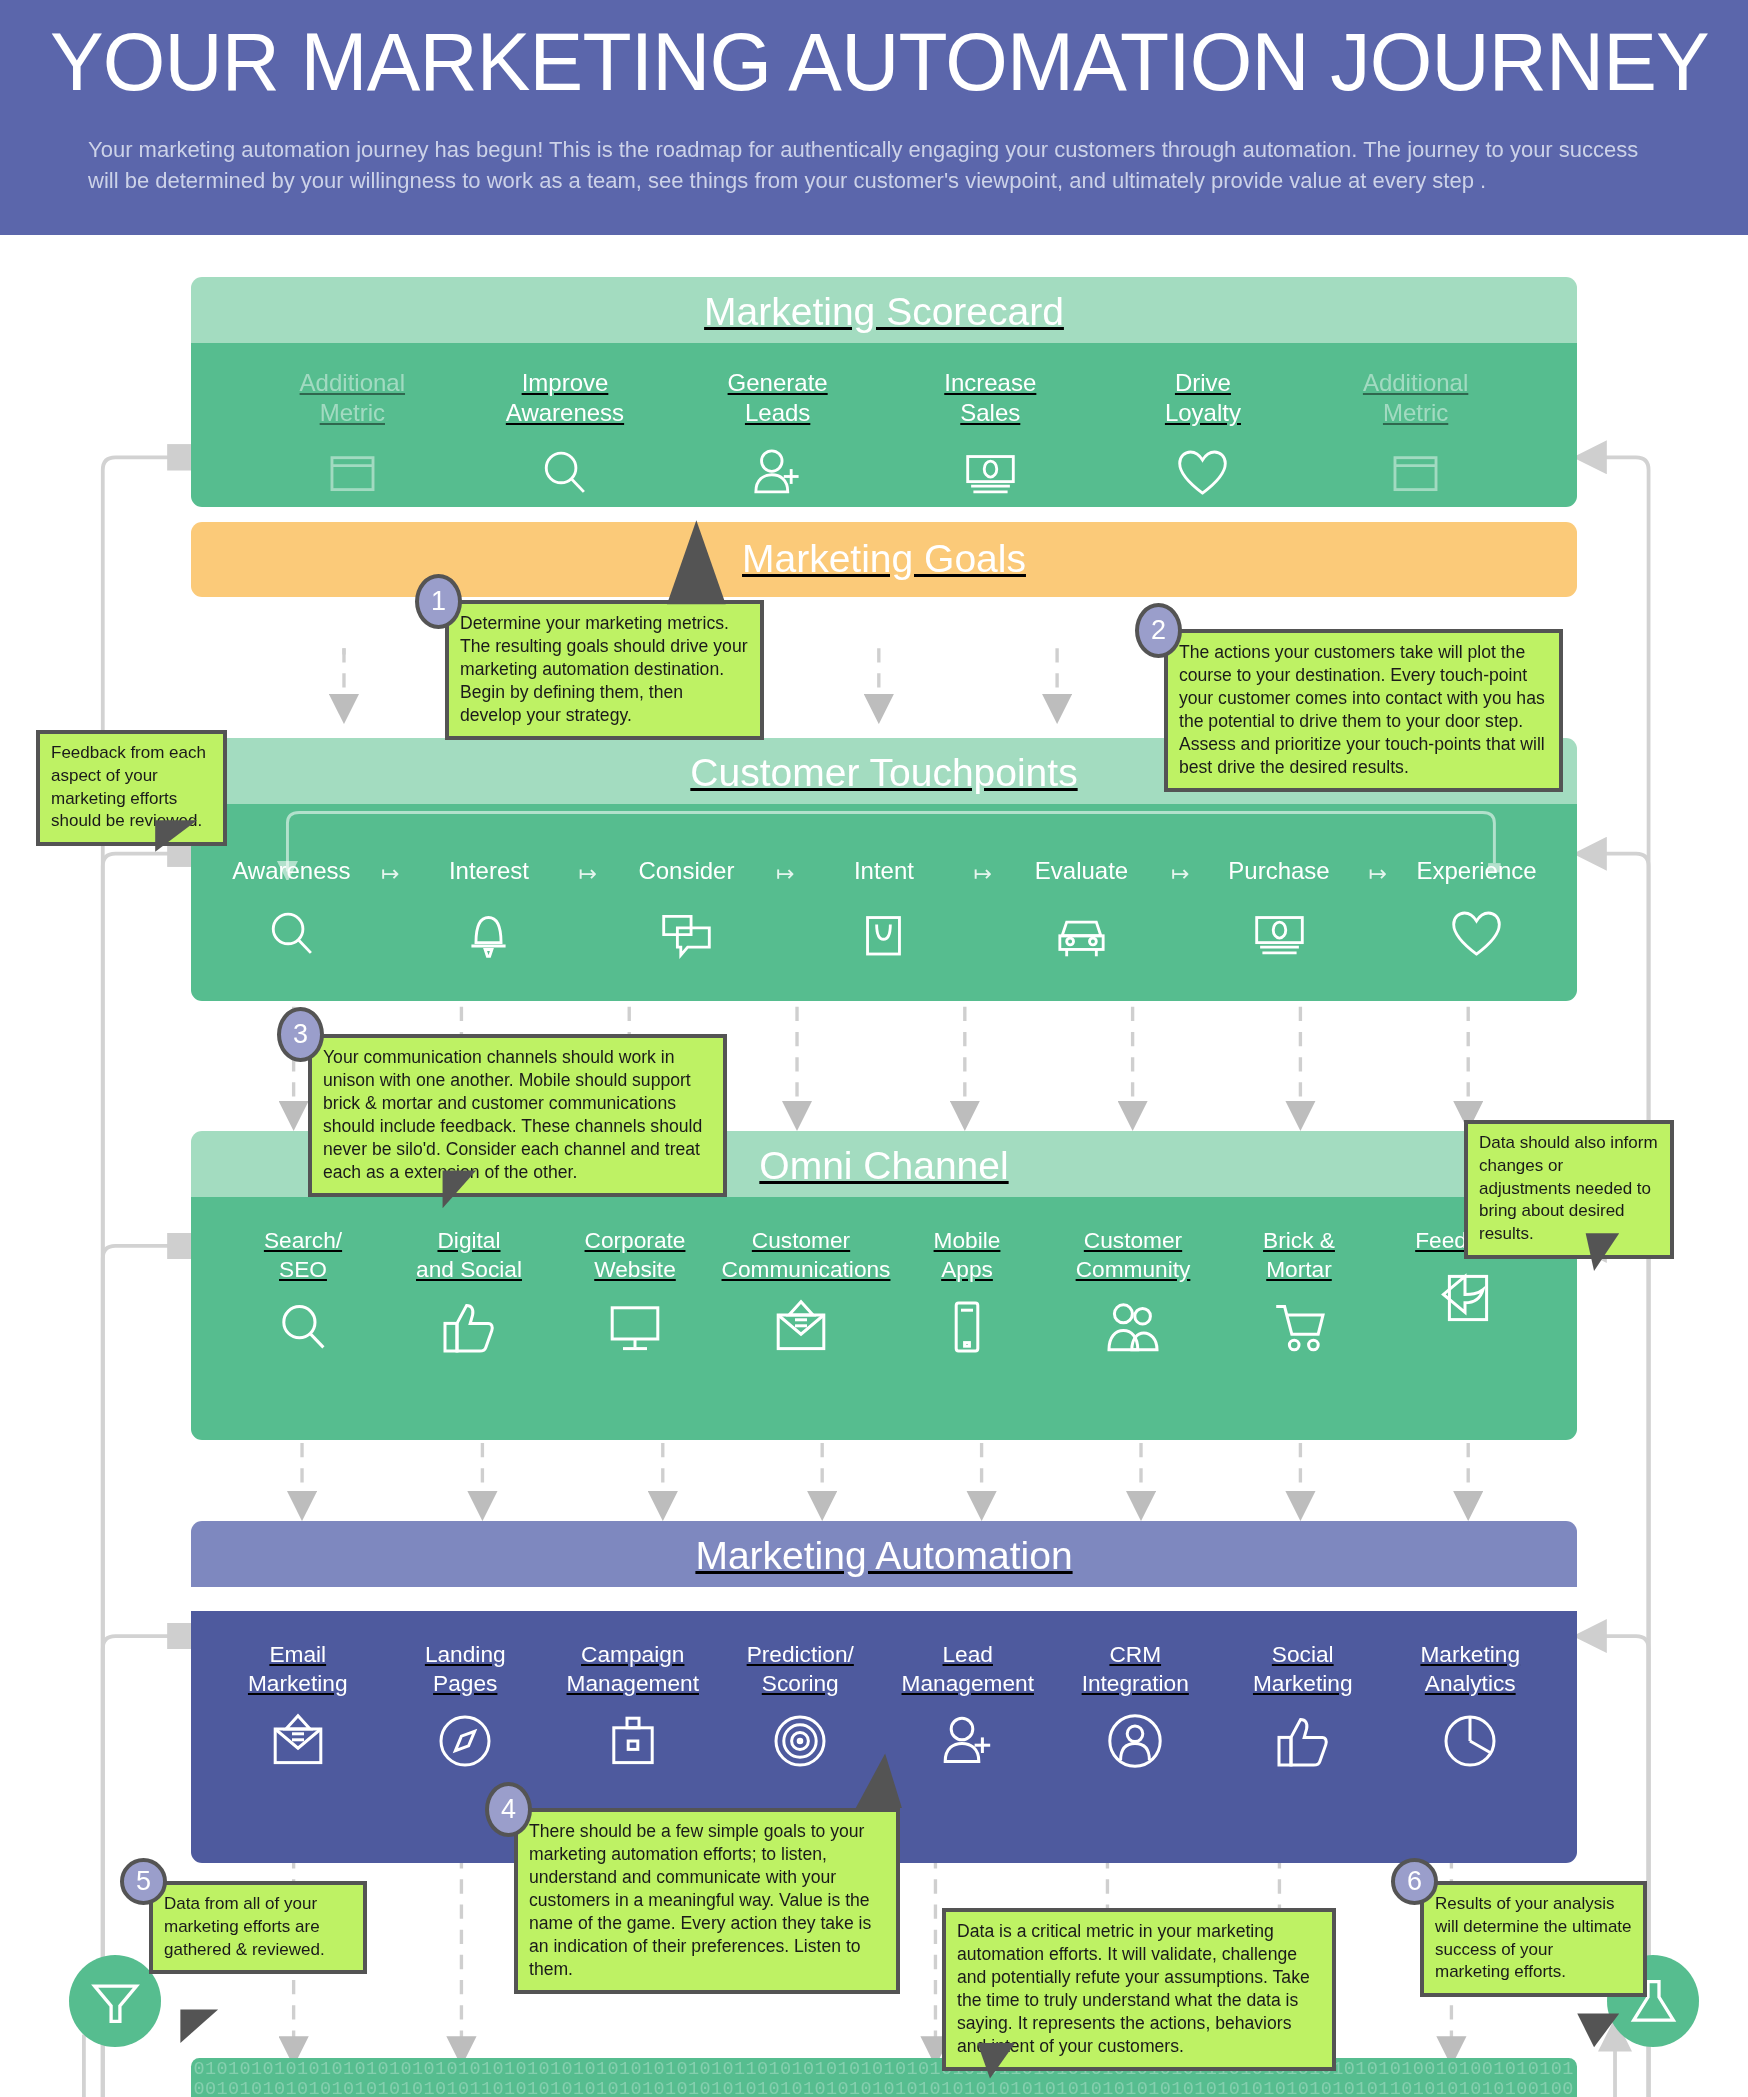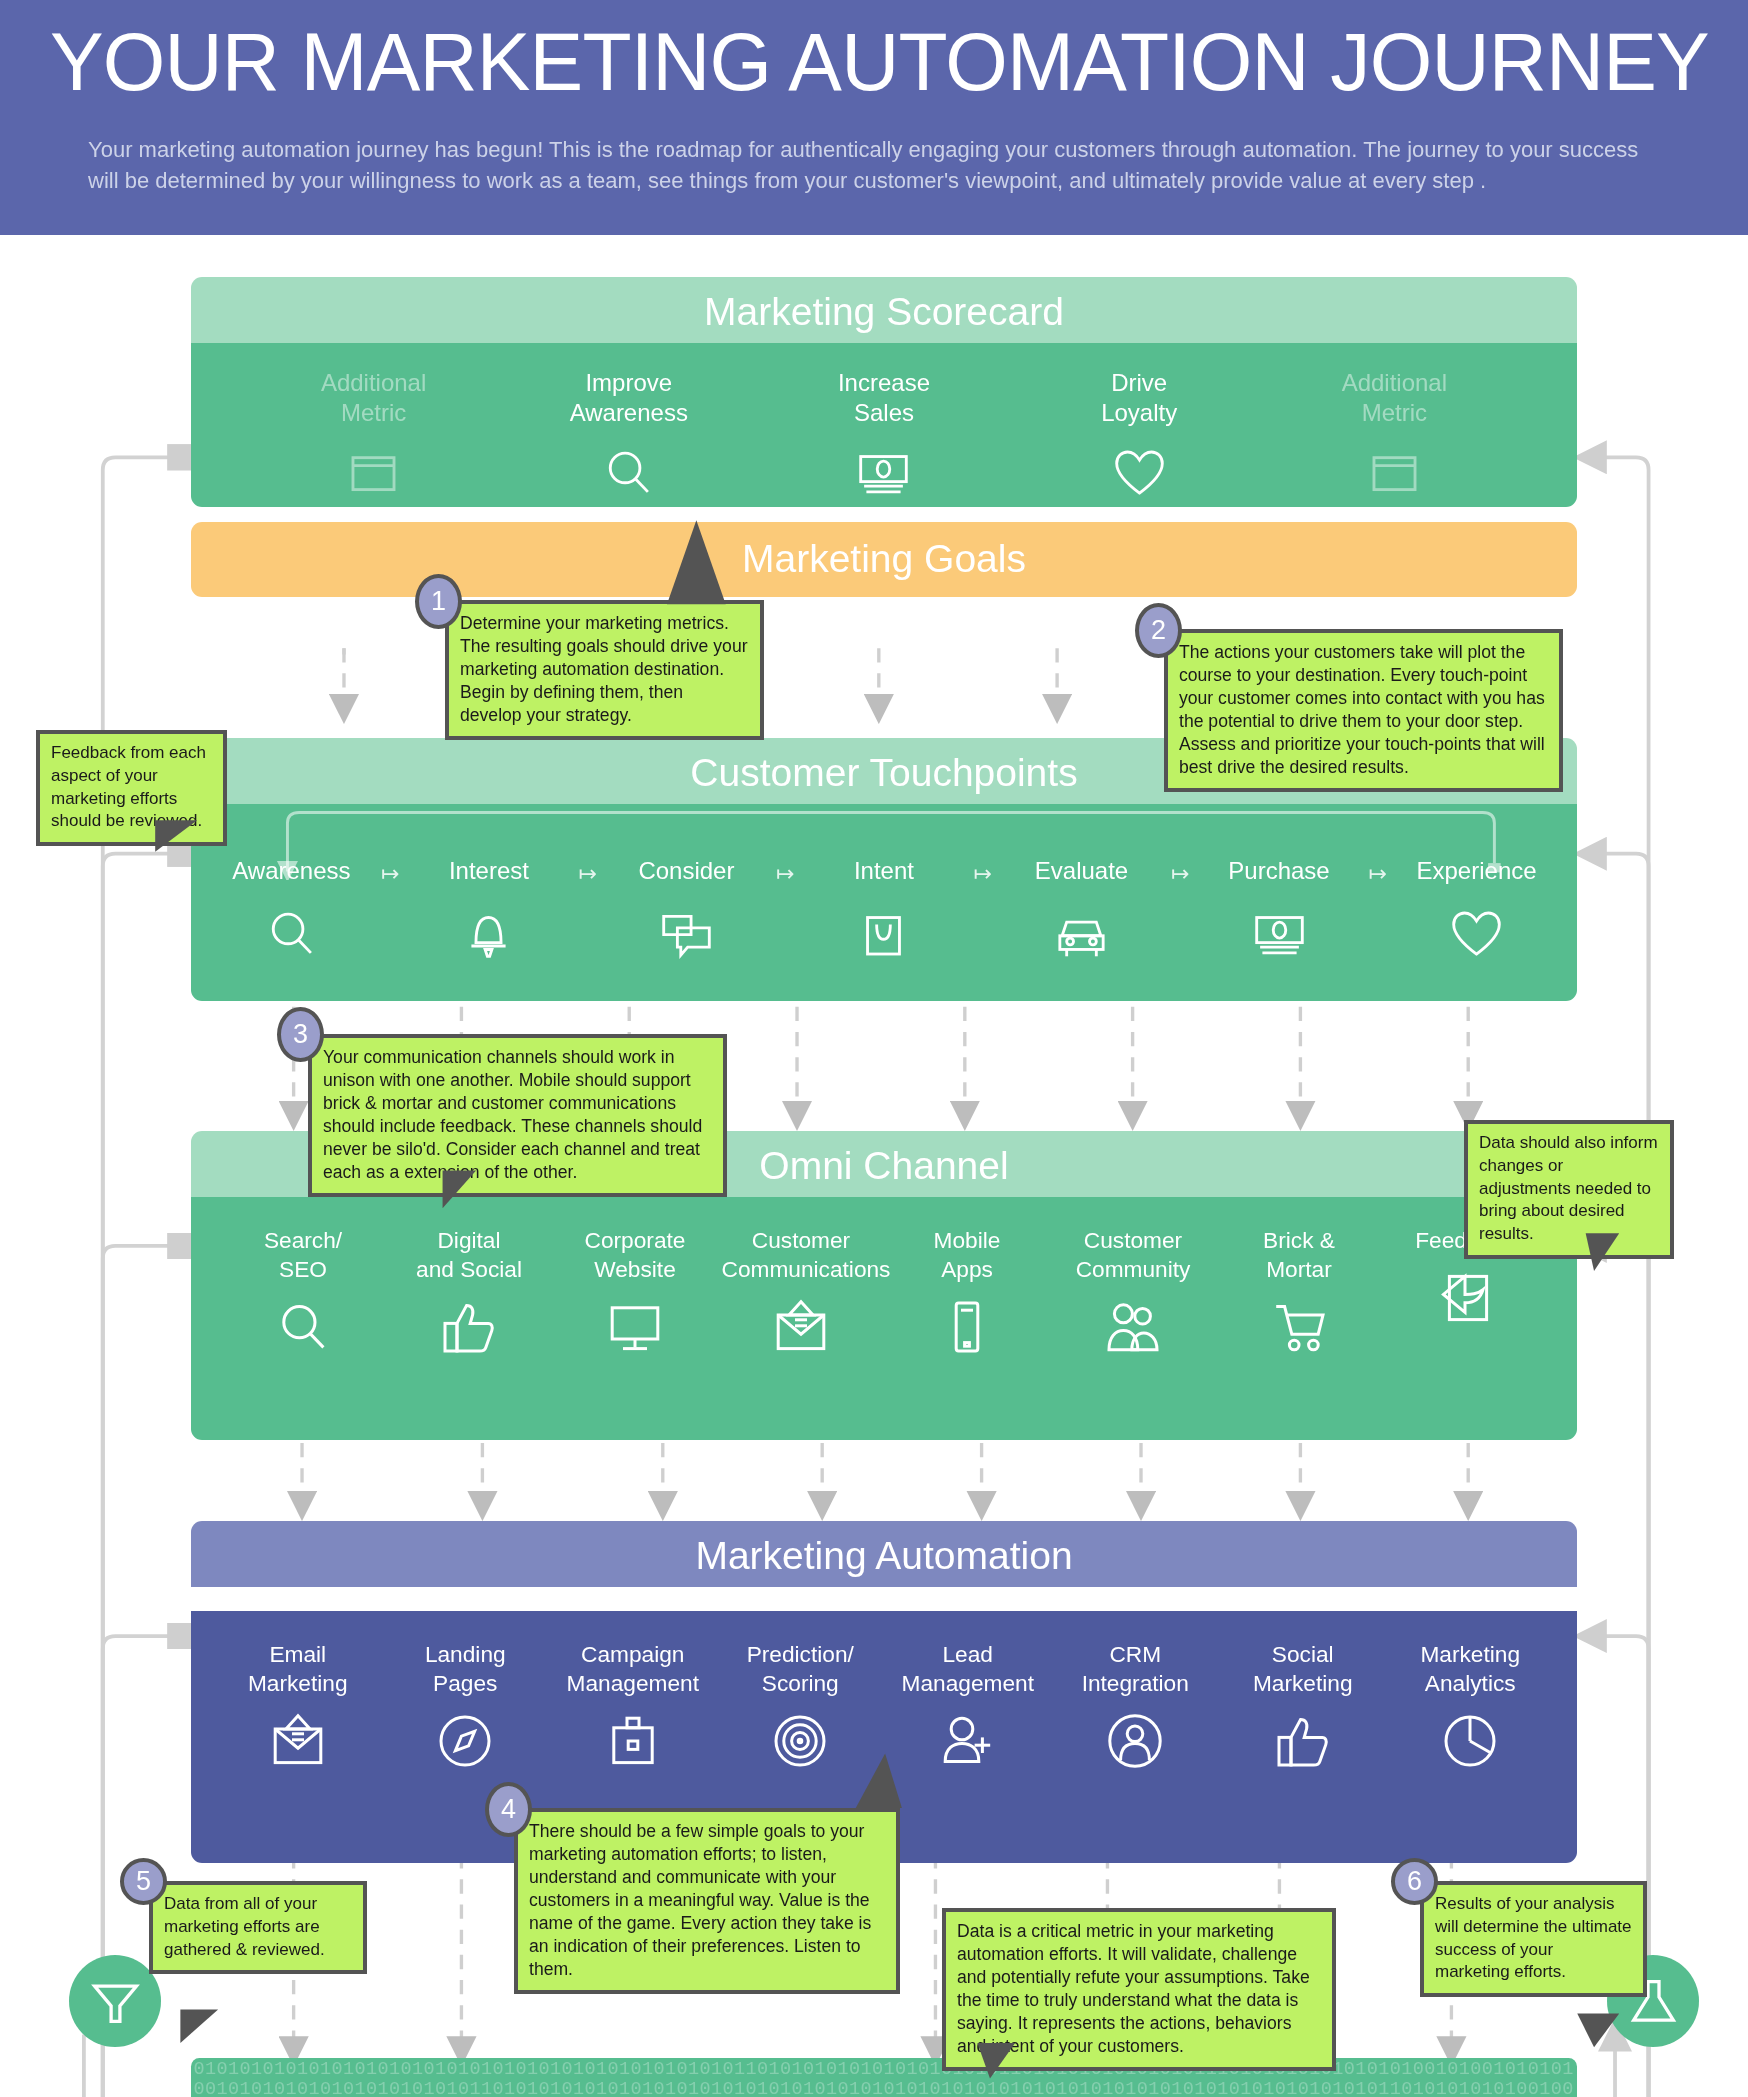--- a/index.html
+++ b/index.html
@@ -16,21 +16,21 @@
     color: #ffffff; font-size: 82px; line-height: 1.0;
     letter-spacing: -0.8px; font-weight: 400; white-space: nowrap;
     transform: scaleX(0.98); transform-origin: left center;
   }
   #header-sub {
     position: absolute; left: 88px; top: 134px; width: 1577px;
     color: #ccd2e8; font-size: 22px; line-height: 1.42; font-weight: 400;
   }
 
   
-  .band { position: absolute; }
+  .band { position: absolute; text-decoration: underline; }
   .band-head {
     width: 100%; text-align: center; color: #ffffff;
     font-size: 39px; line-height: 1; font-weight: 400;
     border-radius: 11px 11px 0 0; padding-top: 15px; padding-bottom: 11.7px;
   }
   .band-body {
     width: 100%; border-radius: 0 0 11px 11px;
     display: flex; align-items: flex-start; justify-content: space-around;
   }
   .cell { text-align: center; color: #ffffff; }
@@ -221,20 +221,32 @@
           </svg>
         </div>
       </div>
       <div class="cell" style="width: 151px;">
         <div class="cell-label" style="font-size: 24px;">Improve
 Awareness</div>
         <div class="cell-icon">
           <svg width="57" height="57" viewBox="0 0 100 100">
             <circle cx="44" cy="42" r="26" fill="none" stroke="#ffffff" stroke-width="5" stroke-linejoin="miter" stroke-linecap="butt"></circle>
             <line x1="62" y1="61" x2="84" y2="84" fill="none" stroke="#ffffff" stroke-width="5" stroke-linejoin="miter" stroke-linecap="butt"></line>
+          </svg>
+        </div>
+      </div>
+      <div class="cell" style="width: 151px;">
+        <div class="cell-label" style="font-size: 24px;">Generate
+Leads</div>
+        <div class="cell-icon">
+          <svg width="57" height="57" viewBox="0 0 100 100">
+            <circle cx="40" cy="30" r="18" fill="none" stroke="#ffffff" stroke-width="5" stroke-linejoin="miter" stroke-linecap="butt"></circle>
+            <path d="M12,84 C12,62 26,54 40,54 C54,54 68,62 68,84 Z" fill="none" stroke="#ffffff" stroke-width="5" stroke-linejoin="miter" stroke-linecap="butt"></path>
+            <line x1="74" y1="44" x2="74" y2="70" fill="none" stroke="#ffffff" stroke-width="5" stroke-linejoin="miter" stroke-linecap="butt"></line>
+            <line x1="61" y1="57" x2="87" y2="57" fill="none" stroke="#ffffff" stroke-width="5" stroke-linejoin="miter" stroke-linecap="butt"></line>
           </svg>
         </div>
       </div>
       <div class="cell" style="width: 151px;">
         <div class="cell-label" style="font-size: 24px;">Increase
 Sales</div>
         <div class="cell-icon">
           <svg width="57" height="57" viewBox="0 0 100 100">
             <rect x="10" y="22" width="80" height="44" fill="none" stroke="#ffffff" stroke-width="5" stroke-linejoin="miter" stroke-linecap="butt"></rect>
             <ellipse cx="50" cy="44" rx="11" ry="14" fill="none" stroke="#ffffff" stroke-width="5" stroke-linejoin="miter" stroke-linecap="butt"></ellipse>

